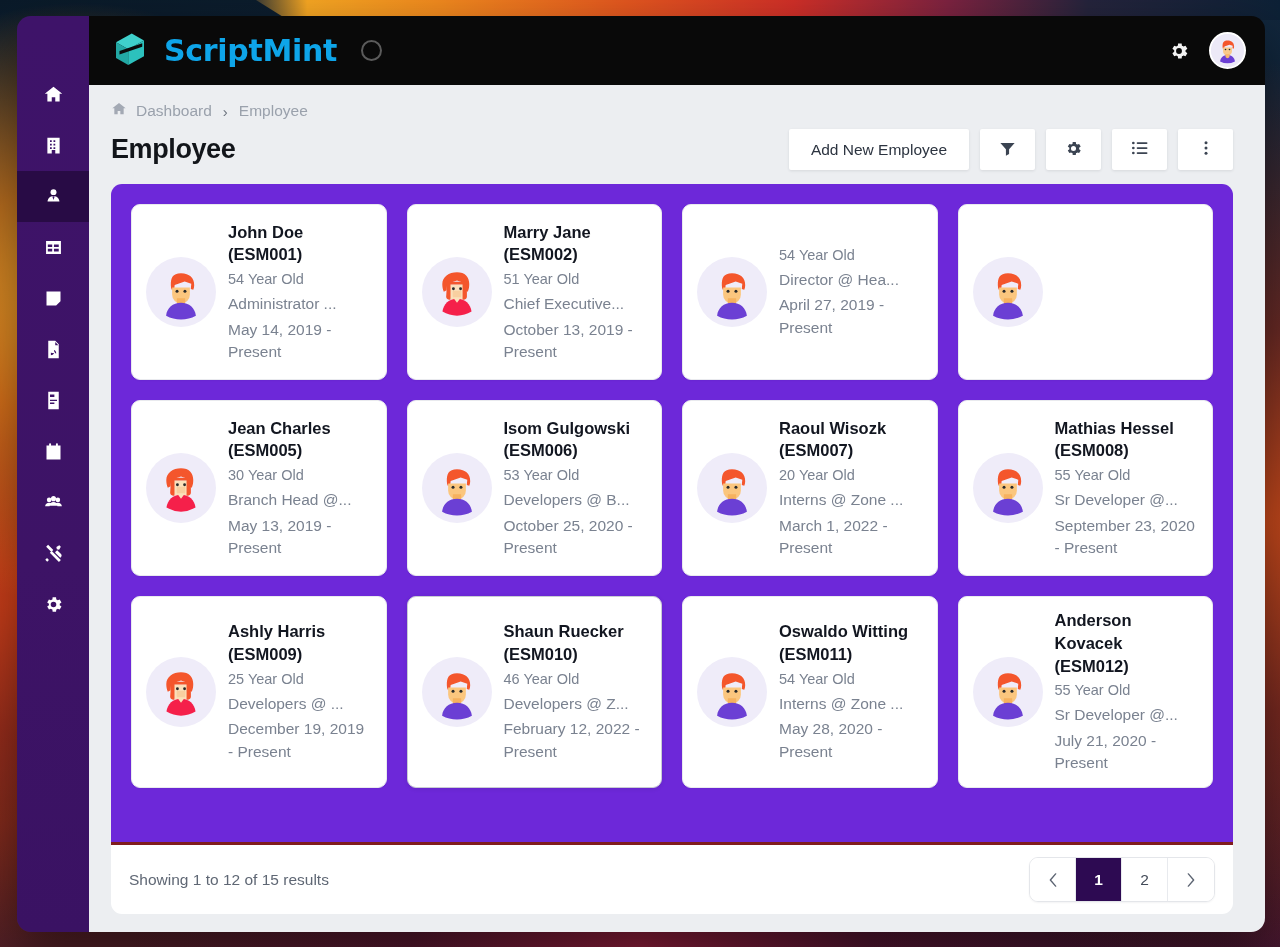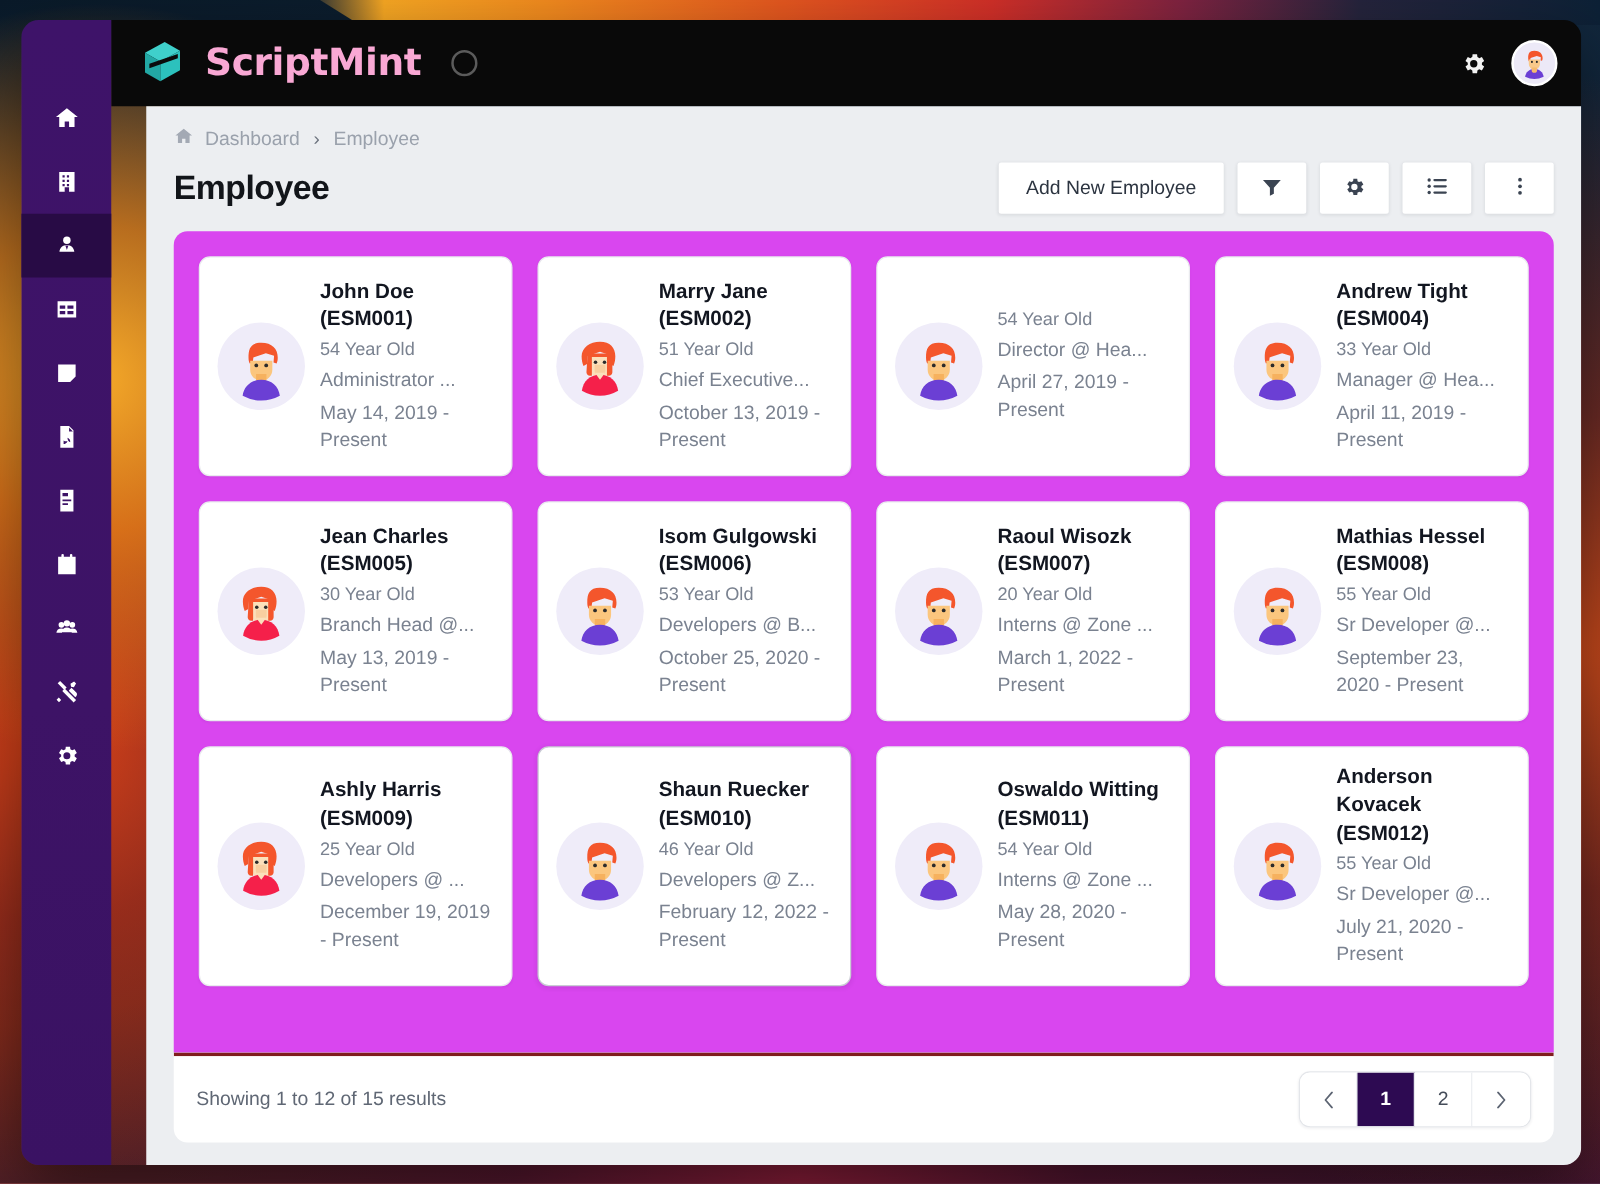--- a/index.html
+++ b/index.html
@@ -61,41 +61,40 @@
 
   
   #header {
     height: 69px; background: #090909;
     display: flex; align-items: center; padding: 0 19px 0 20px;
     flex: 0 0 69px;
   }
   #logo-wrap { display: flex; align-items: center; gap: 13px; }
   #logo-mark { width: 42px; height: 42px; }
   #brand {
-    color: #f9a8d4; font-size: 30px; font-weight: 700; letter-spacing: -0.3px;
+    color: #0ea5e9; font-size: 30px; font-weight: 700; letter-spacing: -0.3px;
     font-family: "DejaVu Sans", sans-serif;
   }
   #spinner {
     width: 21px; height: 21px; border-radius: 50%;
     border: 2px solid #5b5b5b; margin-left: 24px;
   }
   #header-right { margin-left: auto; display: flex; align-items: center; gap: 19px; }
   #gear-btn svg { width: 22px; height: 22px; fill: #f2f2f2; display: block; cursor: pointer; }
   #avatar {
     width: 37px; height: 37px; border-radius: 50%;
     background: #ece9f7; border: 2px solid #ffffff;
     display: flex; align-items: flex-end; justify-content: center; overflow: hidden;
   }
 
   
   #body-area {
     flex: 1; background: #eceef1; min-height: 0;
     display: flex; flex-direction: column;
-    padding: 0 0 0 0;
-    margin-left: 28px;
+    padding: 0 10px 0 0;
   }
   #crumbbar { padding: 16px 22px 0 22px; }
   #breadcrumb {
     display: flex; align-items: center; gap: 9px;
     font-size: 15.5px; color: #9ba2ad;
   }
   #breadcrumb svg { width: 16px; height: 16px; fill: #a3a9b4; }
   .crumb { color: #9aa1ac; cursor: pointer; }
   .crumb-sep { color: #6d747f; font-size: 15px; margin: 0 2px; }
   #titlerow {
@@ -112,21 +111,21 @@
     cursor: pointer;
   }
   #btn-add { padding: 0 22px; font-size: 15.5px; color: #2c3440; font-family:"Liberation Sans",sans-serif; }
   .tbtn.icon { width: 55px; }
   .tbtn.icon.wide { width: 55px; }
   .tbtn svg { fill: #3b4452; }
 
   
   #panel {
     margin: 14px 22px 0 22px;
-    background: #d946ef;
+    background: #6d28d9;
     border-radius: 11px 11px 0 0;
     flex: 1; min-height: 0;
     display: flex; flex-direction: column;
     overflow: hidden;
   }
   #cards {
     padding: 20px 20px 16px 20px;
     display: grid; grid-template-columns: repeat(4, 1fr);
     gap: 20px 20px;
     align-content: start;
@@ -432,26 +431,20 @@
               <div class="card-avatar">
                 <svg viewBox="0 0 70 70" width="66" height="66">
                   <path d="M35 13c9.2 0 14 5.2 14 12.6 0 1.9-.4 3.6-1 5l-2.6-.8.5-5.8-7-2.2-10.6 3.6-.5 4.4-2.6.8c-.6-1.4-1-3.1-1-5C24.2 18.2 25.8 13 35 13Z" fill="#f4562c"></path>
                   <path d="M25.6 28.2h18.8v7.6a9.4 9.4 0 0 1-18.8 0Z" fill="#fbc67e"></path>
                   <circle cx="30.8" cy="32.2" r="1.6" fill="#2b2b2b"></circle>
                   <circle cx="39.2" cy="32.2" r="1.6" fill="#2b2b2b"></circle>
                   <path d="M30.6 39.4h8.8v5.2a4.4 4.4 0 0 1-8.8 0Z" fill="#f6b15e"></path>
                   <path d="M35 44.4c8.8 0 14.8 5.6 15.8 13.6A33 33 0 0 1 35 62a33 33 0 0 1-15.8-4c1-8 7-13.6 15.8-13.6Z" fill="#6b3fd4"></path>
                 </svg>
               </div>
-              <div class="card-info">
-                <div class="c-name">Andrew Tight (ESM004)</div>
-                <div class="c-meta">33 Year Old</div>
-                <div class="c-role">Manager @ Hea...</div>
-                <div class="c-date">April 11, 2019 - Present</div>
-              </div>
             </div>
             <div class="card">
               <div class="card-avatar">
                 <svg viewBox="0 0 70 70" width="66" height="66">
                   <path d="M35 12c8.6 0 13 5 13 12.4 0 3.2-.6 6-1.6 8.2l-3-1.6 1-7.2-9.4-3.2-10.4 3.6-.6 6.8-3 1.6c-1-2.2-1.6-5-1.6-8.2C19.4 17 26.4 12 35 12Z" fill="#f4562c"></path>
                   <path d="M26.4 24.8h17.2v9.6a8.6 8.6 0 0 1-17.2 0Z" fill="#fbe0bb"></path>
                   <path d="M30.4 31.6h9.2v5.2a4.6 4.6 0 0 1-9.2 0Z" fill="#f8cfa0"></path>
                   <circle cx="31.2" cy="29.4" r="1.5" fill="#2b2b2b"></circle>
                   <circle cx="38.8" cy="29.4" r="1.5" fill="#2b2b2b"></circle>
                   <path d="M24.5 22h21v16c0 1.6-1.3 3-3 3h-1.6V25H28.1v16h-1.6c-1.7 0-3-1.4-3-3Z" fill="#f4562c"></path>

